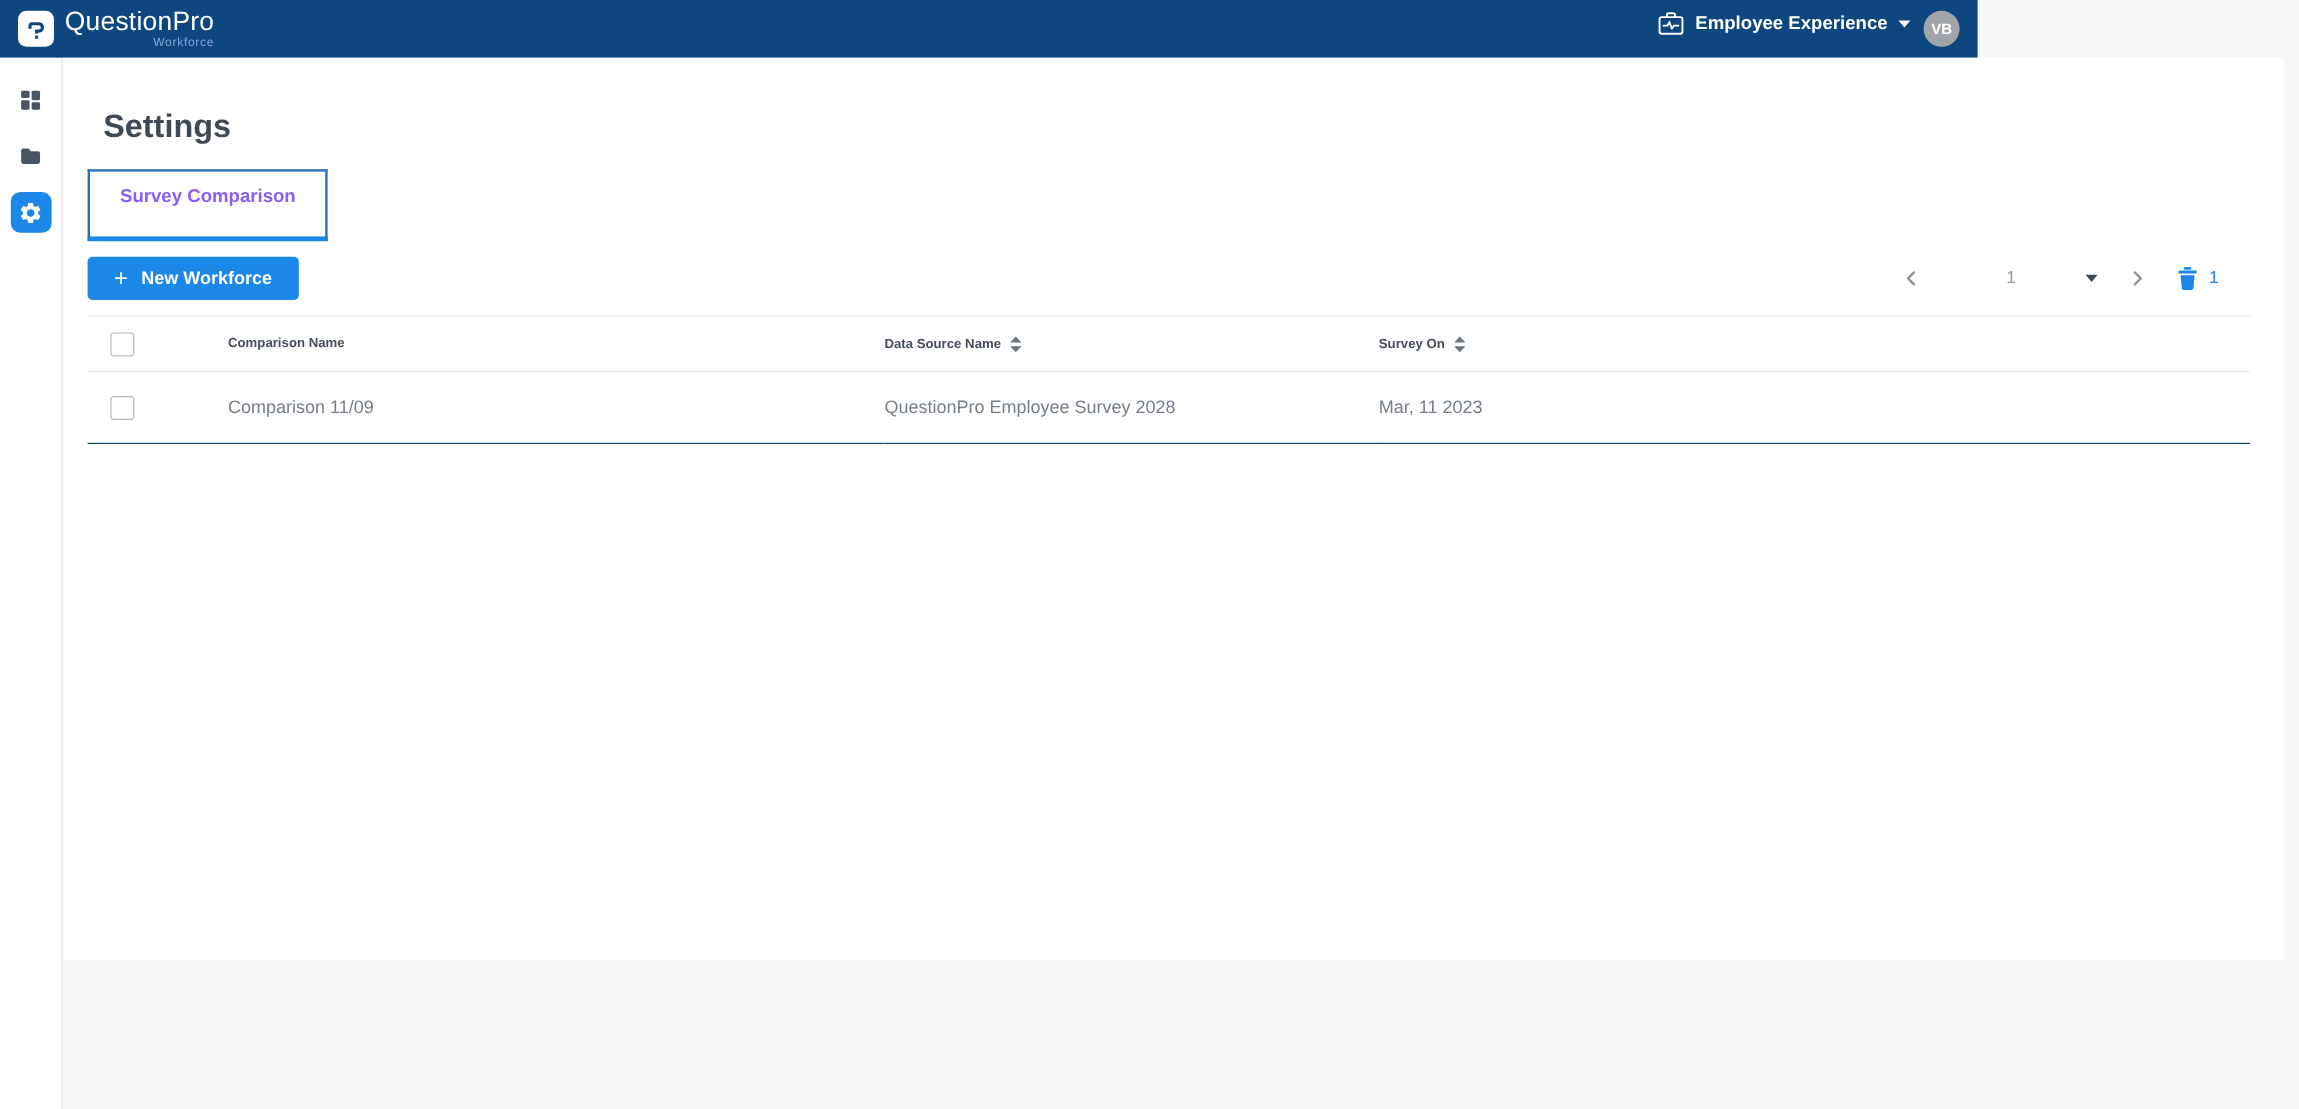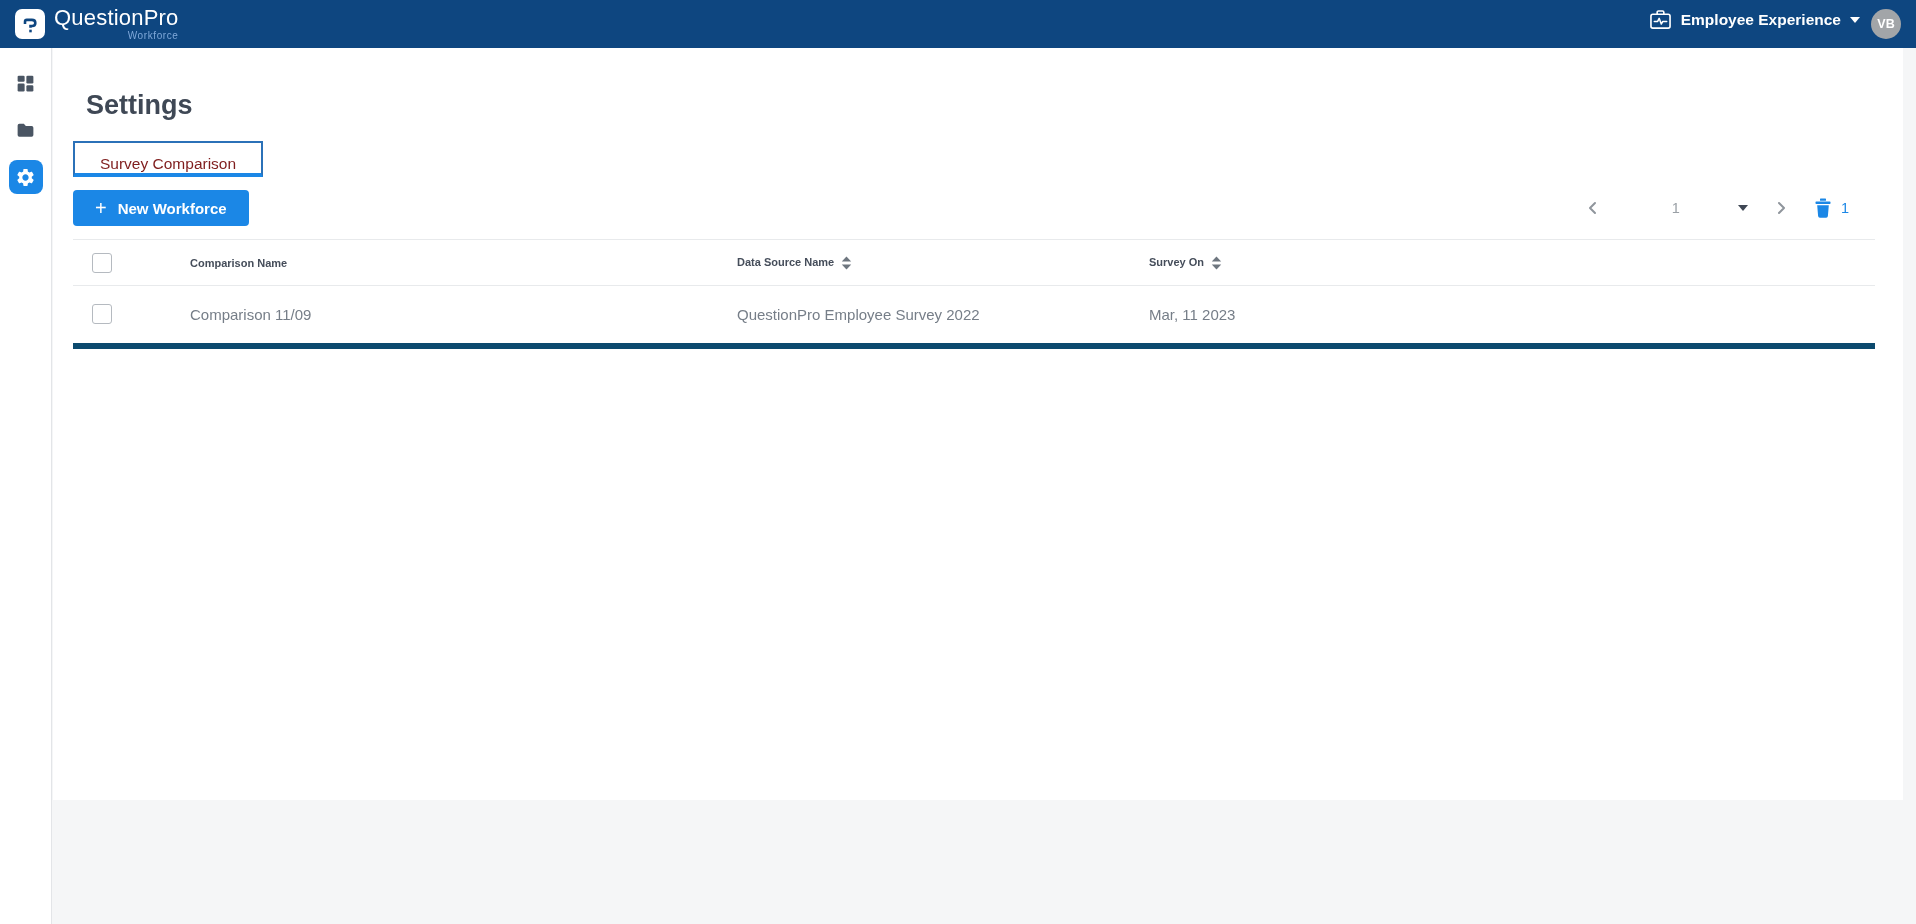--- a/index.html
+++ b/index.html
@@ -1,20 +1,20 @@
 <!DOCTYPE html>
 <html><head>
 <meta charset="utf-8">
 <style>
   * { box-sizing: border-box; margin: 0; padding: 0; }
   html,body { width:1916px; height:924px; overflow:hidden; }
   body { font-family:"Liberation Sans", sans-serif; background:#f5f6f7; }
 
   
-  .navbar { position:absolute; top:0; left:0; width:1916px; height:48px; background:#0e4680;
+  .navbar { position:absolute; top:0; left:0; width:1648px; height:48px; background:#0e4680;
             display:flex; align-items:center; justify-content:space-between; padding:0 15px; z-index:5; }
   .brand { display:flex; align-items:center; gap:9px; cursor:pointer; }
   .logo-box { width:30px; height:30px; background:#ffffff; border-radius:7px;
               display:flex; align-items:center; justify-content:center; }
   .brand-text { display:flex; flex-direction:column; align-items:flex-end; line-height:1; }
   .brand-name { color:#ffffff; font-size:22px; letter-spacing:.2px; }
   .brand-sub  { color:#7fa8d9; font-size:10px; letter-spacing:.6px; margin-top:2px; }
   .nav-right { display:flex; align-items:flex-start; gap:11px; }
   .workspace { display:flex; align-items:center; gap:9px; cursor:pointer; }
   .ws-label { color:#ffffff; font-weight:bold; font-size:15.5px; }
@@ -33,41 +33,41 @@
   .side-item--active { background:#1b87e6; }
 
   
   .main { position:absolute; top:48px; left:53px; width:1648px; height:876px; background:#f5f6f7; }
   .content { background:#ffffff; width:1850px; height:752px; padding:28px 28px 0 20px; }
 
   h1.page-title { font-size:27px; font-weight:bold; color:#3f4855; margin:14px 0 20px 13px; }
 
   .tabs { display:inline-flex; align-items:stretch; border-bottom:1px solid #d9dcdf; }
   .tab { padding:14px 27px 12px; font-size:15.5px; color:#4e5663; cursor:pointer; }
-  .tab--active { color:#7f1d1d; border:2px solid #2b71b8; border-bottom:4px solid #1b87e6;
-                 padding:12px 25px 0; margin-bottom:-1px; }
+  .tab--active { color:#8b5cf6; border:2px solid #2b71b8; border-bottom:4px solid #1b87e6;
+                 padding:12px 25px 24px; margin-bottom:-1px;font-weight:bold; }
 
   .toolbar { display:flex; align-items:center; justify-content:space-between; margin-top:13px; }
   .btn-new { display:flex; align-items:center; gap:11px; height:36px; padding:0 22px;
              background:#1b87e6; color:#ffffff; border:none; border-radius:4px;
              font-family:inherit; font-size:15px; font-weight:bold; cursor:pointer; }
   .btn-new .plus { font-size:20px; font-weight:normal; line-height:1; }
 
   .pager { display:flex; align-items:center; padding-right:26px; }
   .pg-btn { display:flex; align-items:center; cursor:pointer; }
   .pg-num { color:#9aa0a6; font-size:14.5px; margin-left:72px; }
   .pg-caret { margin-left:58px; cursor:pointer; display:flex; align-items:center; }
   .pg-next { margin-left:26px; }
   .pg-trash { margin-left:26px; cursor:pointer; display:flex; align-items:center; }
   .pg-count { color:#1b87e6; font-size:14.5px; margin-left:9px; }
 
   table.cmp { width:100%; border-collapse:collapse; margin-top:13px; }
   thead tr { border-top:1px solid #e8eaec; border-bottom:1px solid #e8eaec; }
   th { height:46px; text-align:left; font-size:11px; font-weight:bold; color:#454d5a; }
-  tbody tr { border-bottom:6px solid #0c4a6e; }
+  tbody tr { border-bottom:1px solid #0c4a6e; }
   td { height:60px; font-size:15px; color:#767e88; }
   .checkbox { display:inline-block; width:20px; height:20px; border:1px solid #b5bac0;
               border-radius:3px; background:#fff; margin-left:19px; cursor:pointer; vertical-align:middle; }
   .th-label { vertical-align:middle; }
   .sort-ic { vertical-align:middle; margin-left:7px; }
 </style>
 </head>
 <body>
 
 <header class="navbar">
@@ -192,20 +192,20 @@
                 <polygon points="5.5,0.5 10.2,5.5 0.8,5.5"></polygon>
                 <polygon points="5.5,13.5 0.8,8.5 10.2,8.5"></polygon>
               </svg>
           </th>
         </tr>
       </thead>
       <tbody>
         <tr>
           <td><span class="checkbox"></span></td>
           <td>Comparison 11/09</td>
-          <td>QuestionPro Employee Survey 2022</td>
+          <td>QuestionPro Employee Survey 2028</td>
           <td>Mar, 11 2023</td>
         </tr>
       </tbody>
     </table>
 
   </div>
 </main>
 
 </body></html>

